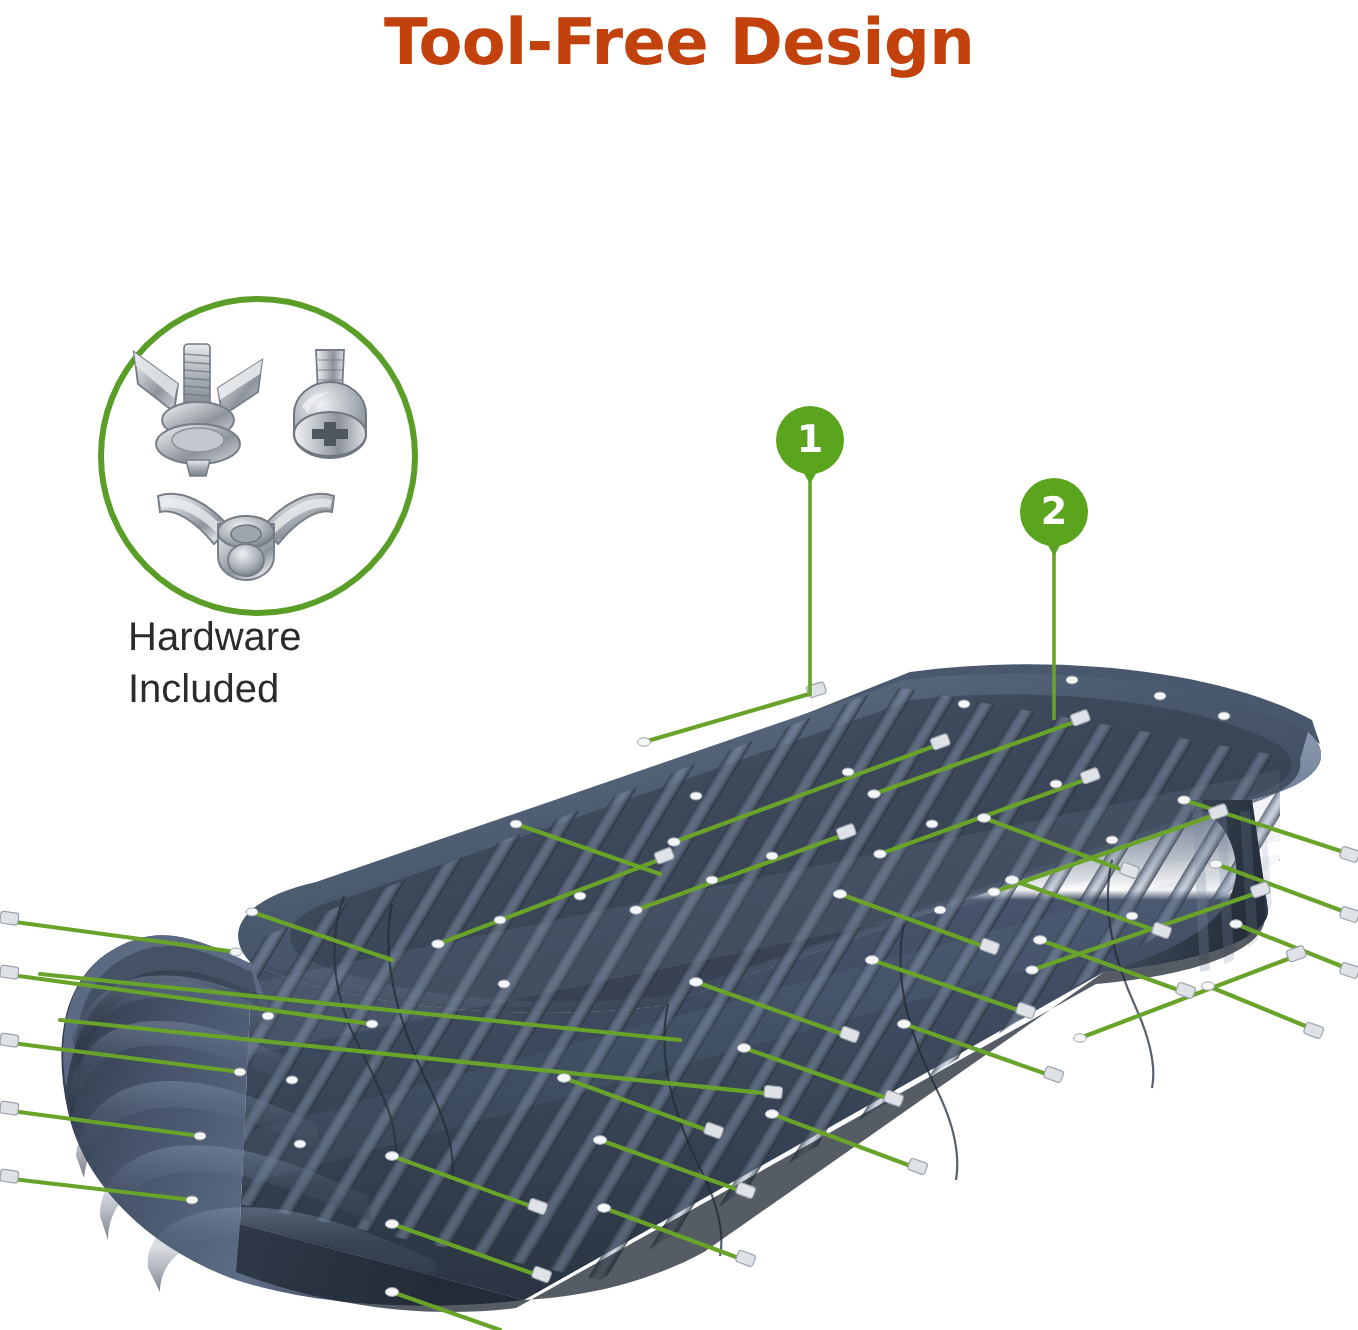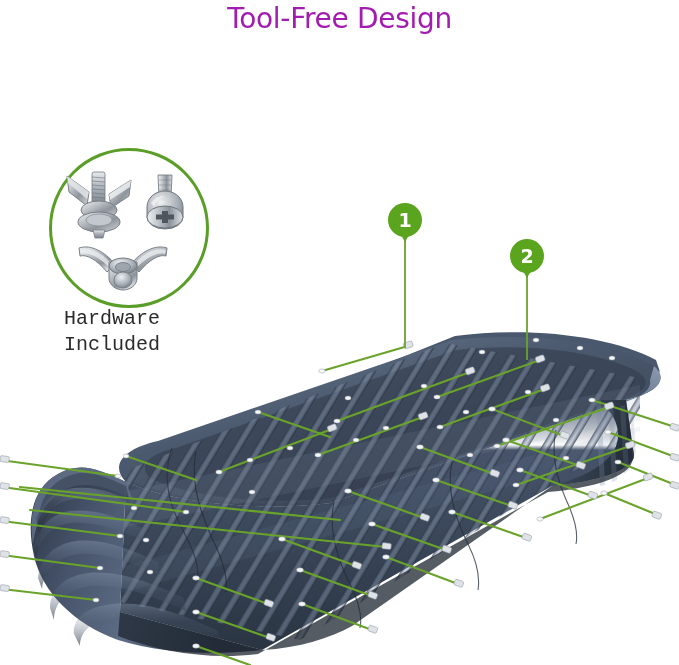--- a/index.html
+++ b/index.html
@@ -21,24 +21,24 @@
     position: absolute;
     top: 0;
     left: 0;
     width: 679px;
     text-align: center;
   }
   #title {
     margin: 0;
     padding-top: 4px;
     font-family: "DejaVu Sans", sans-serif;
-    font-size: 28px;
-    font-weight: normal;
+    font-size: 32px;
+    font-weight: bold;
     letter-spacing: -0.3px;
-    color: #a21caf;
+    color: #c2410c;
     line-height: 1.1;
   }
   #subtitle {
     margin: 0;
     padding-top: 8px;
     font-family: "DejaVu Sans", sans-serif;
     font-size: 19px;
     font-weight: 400;
     color: #2b2b2b;
     line-height: 1.45;
@@ -61,21 +61,21 @@
   }
   .hw-icon { position: absolute; }
   #hw-wingbolt { left: 14px;  top: 18px;  width: 72px;  height: 74px; }
   #hw-screw    { left: 94px;  top: 25px;  width: 44px;  height: 60px; }
   #hw-wingnut  { left: 28px;  top: 92px;  width: 92px;  height: 54px; }
 
   #hardware-caption {
     position: absolute;
     left: 64px;
     top: 306px;
-    font-family: Liberation Mono, monospace;
+    font-family: Liberation Sans, sans-serif;
     font-size: 20px;
     color: #2b2b2b;
     line-height: 1.3;
     white-space: pre-line;
     text-align: left;
   }
 
   
   #stage {
     position: absolute;

